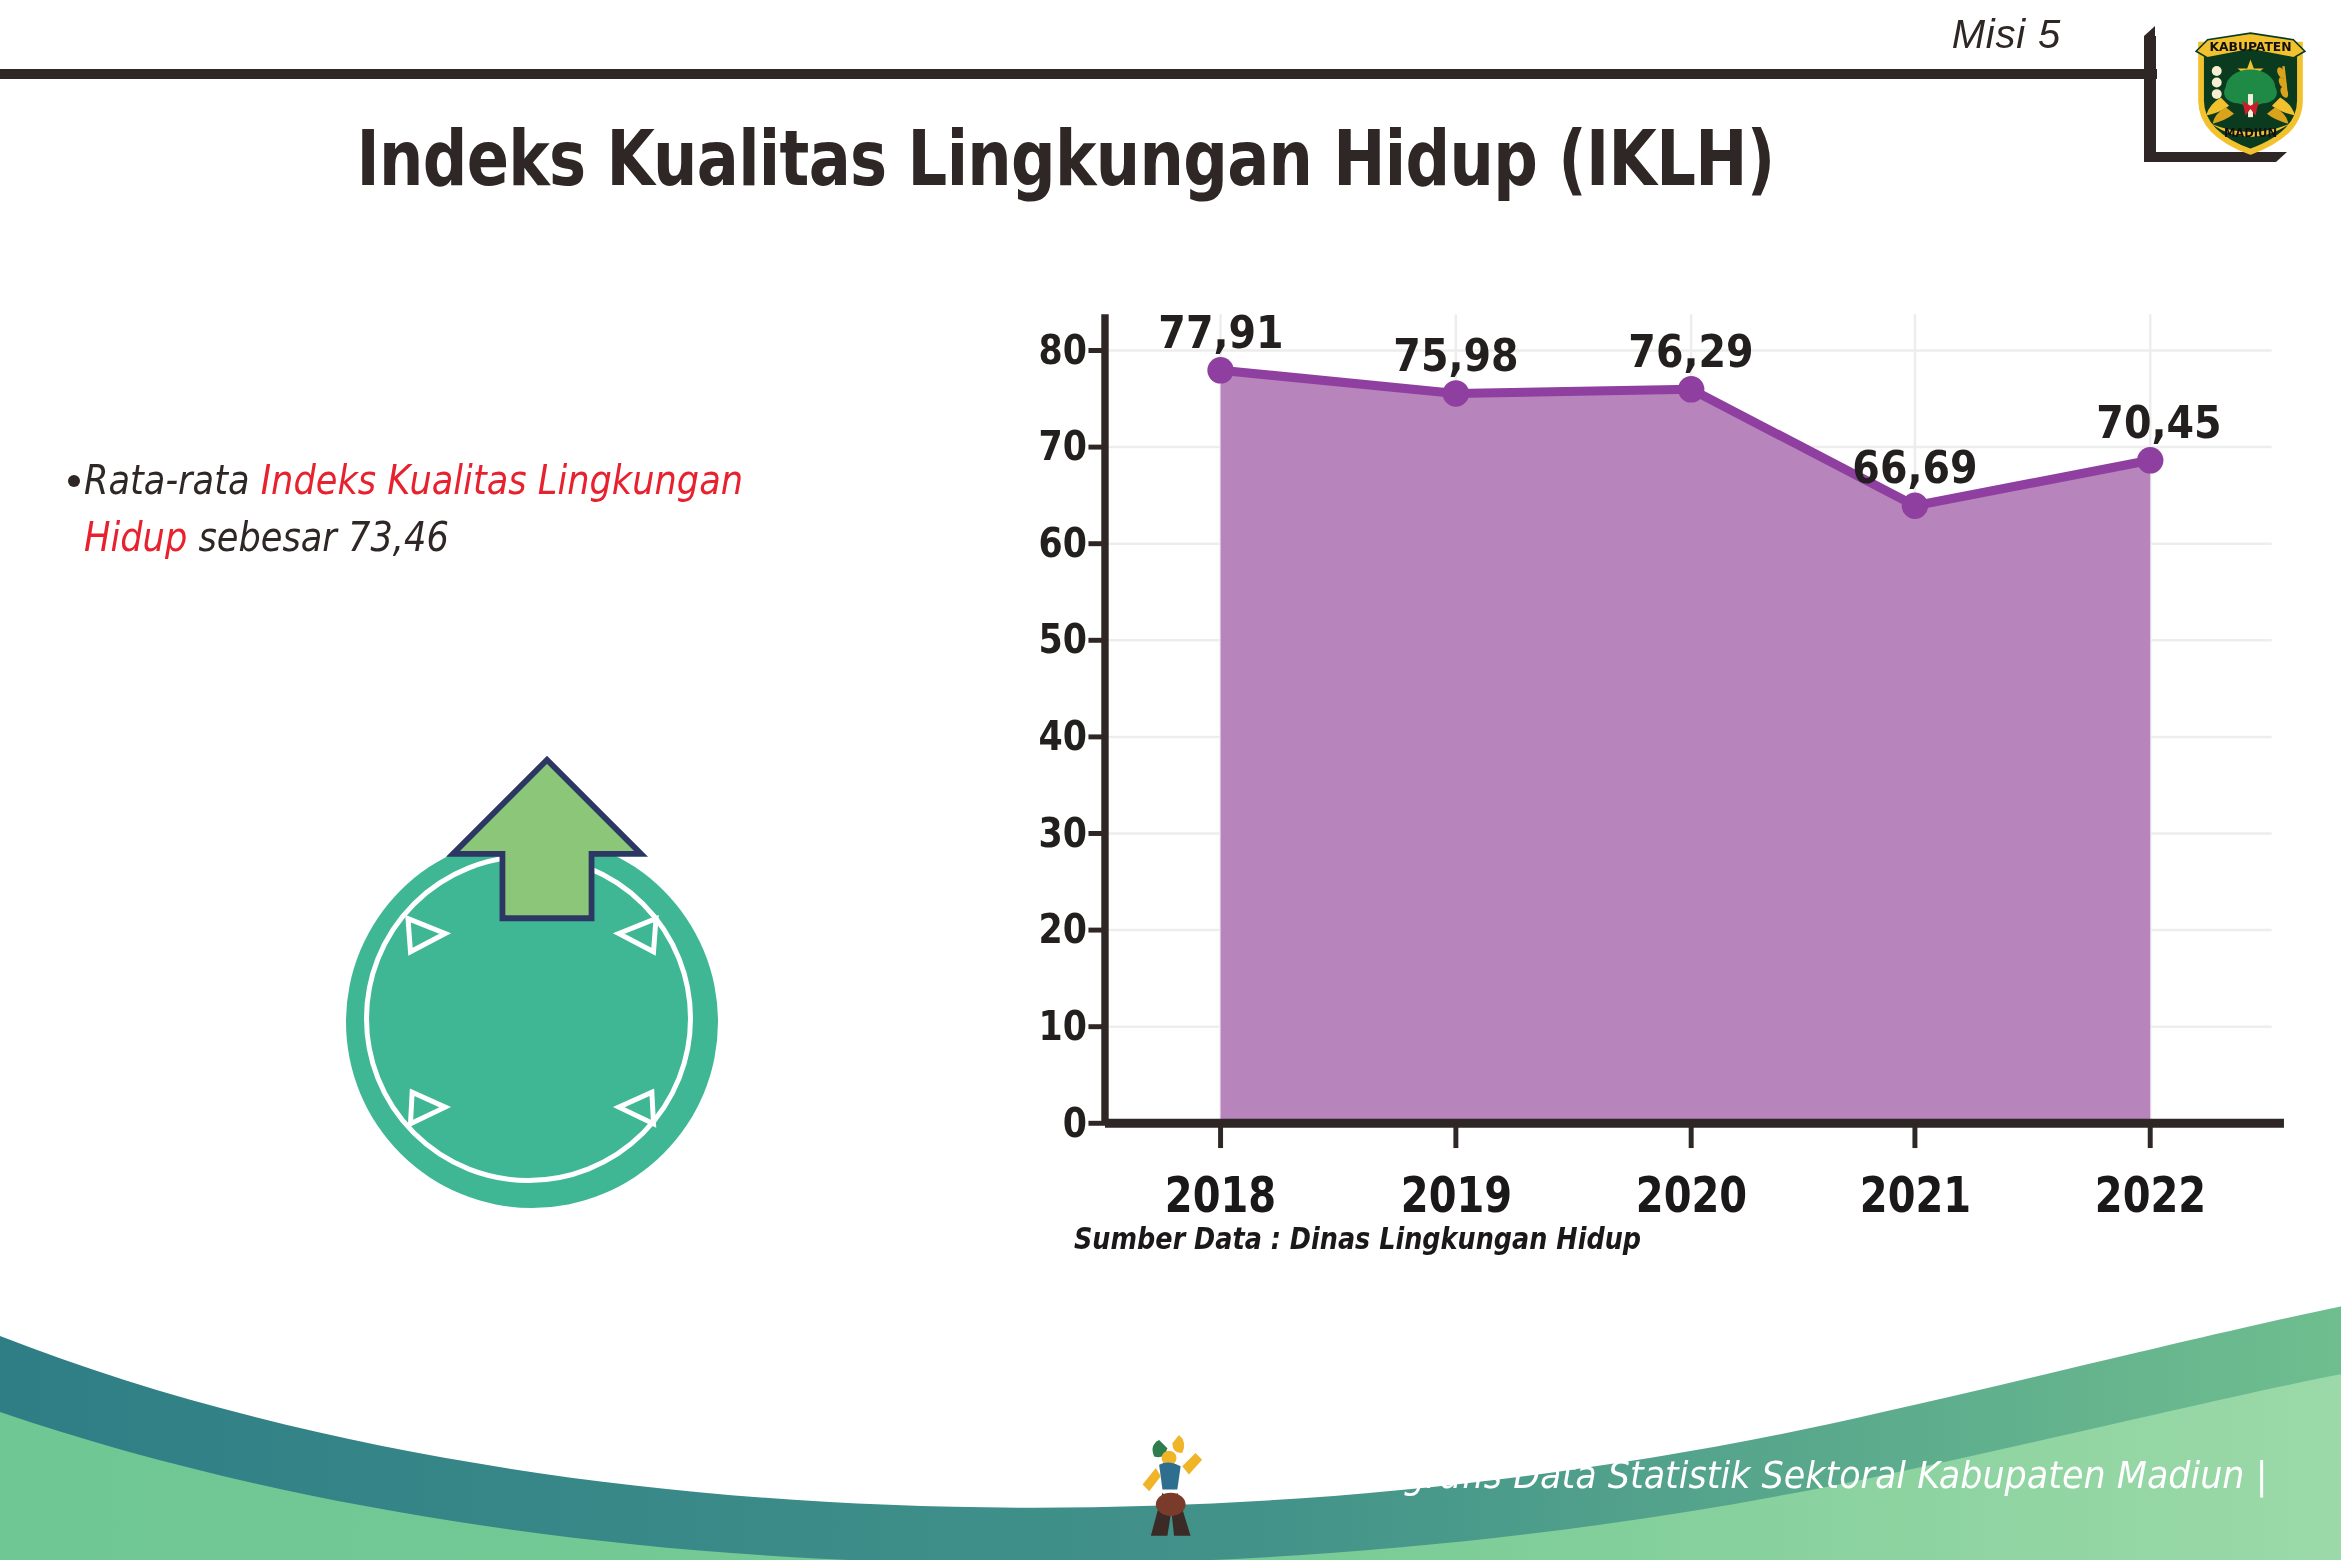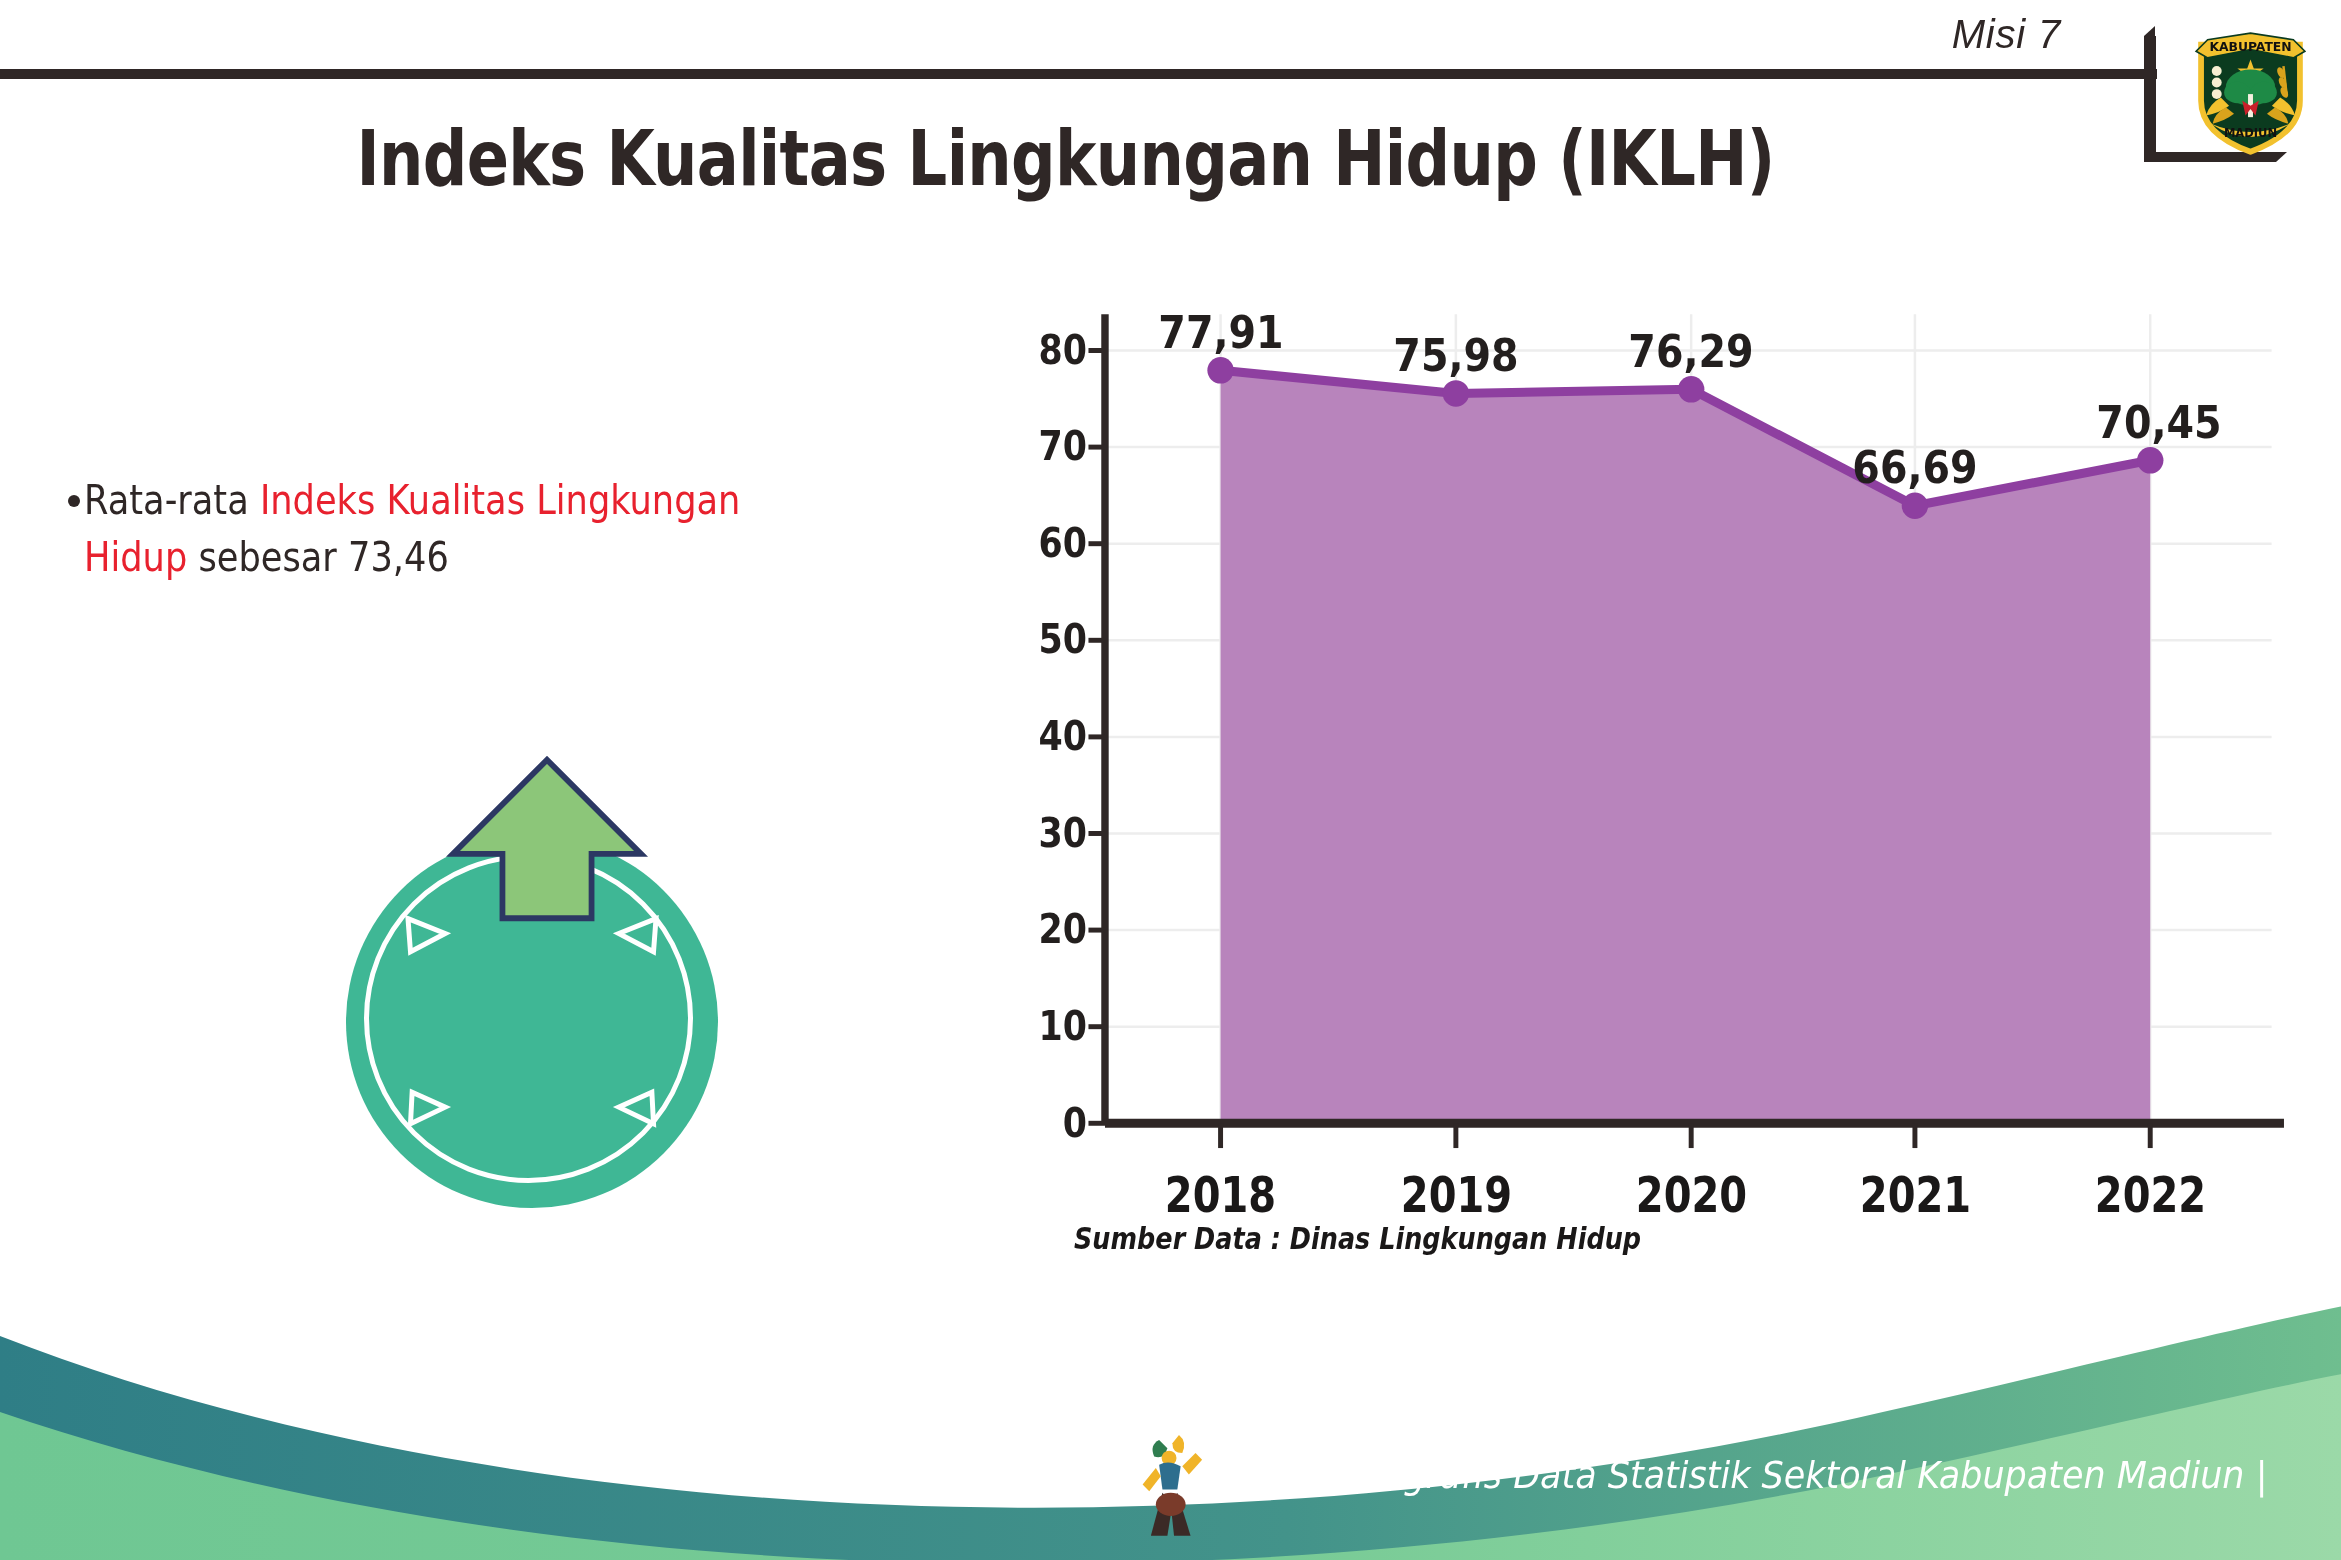--- a/index.html
+++ b/index.html
@@ -100,22 +100,23 @@
     letter-spacing: -0.8px;
     transform: scaleX(0.82);
     transform-origin: 50% 0;
     white-space: nowrap;
   }
 
   
   #bullets {
     position: absolute;
     left: 68px;
-    top: 472px;
+    top: 452px;
     width: 851px;
+    font-style: italic;
   }
   .bullet-item {
     display: flex;
     align-items: flex-start;
     margin-bottom: 51px;
   }
   .bullet-dot {
     flex: 0 0 auto;
     width: 12.4px;
     height: 12.4px;
@@ -265,21 +266,21 @@
     top: 1425px;
     width: 91px;
     height: 124px;
   }
 </style>
 </head>
 <body>
 
 <div id="header-rule"></div>
 
-<div id="misi-label">Misi 7</div>
+<div id="misi-label">Misi 5</div>
 
 <div id="misi-frame">
   <div class="v-bar-cap"></div>
   <div class="v-bar"></div>
   <div class="h-bar"></div>
   <div class="h-bar-cap"></div>
 </div>
 
 <div id="crest">
   <svg viewBox="0 0 176 176" width="145" height="145" xmlns="http://www.w3.org/2000/svg">

